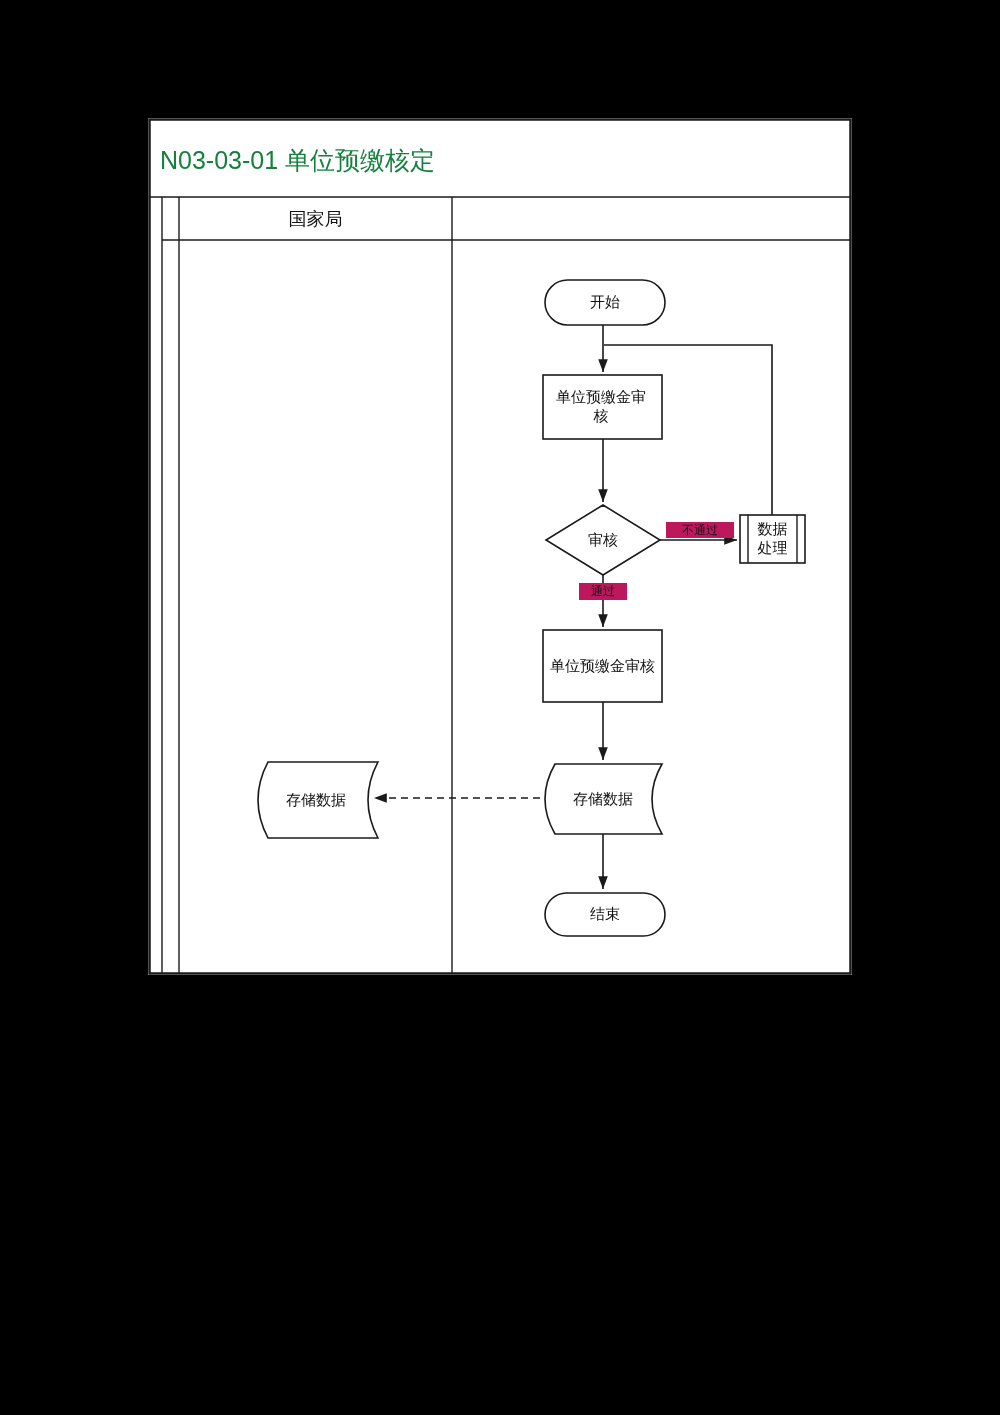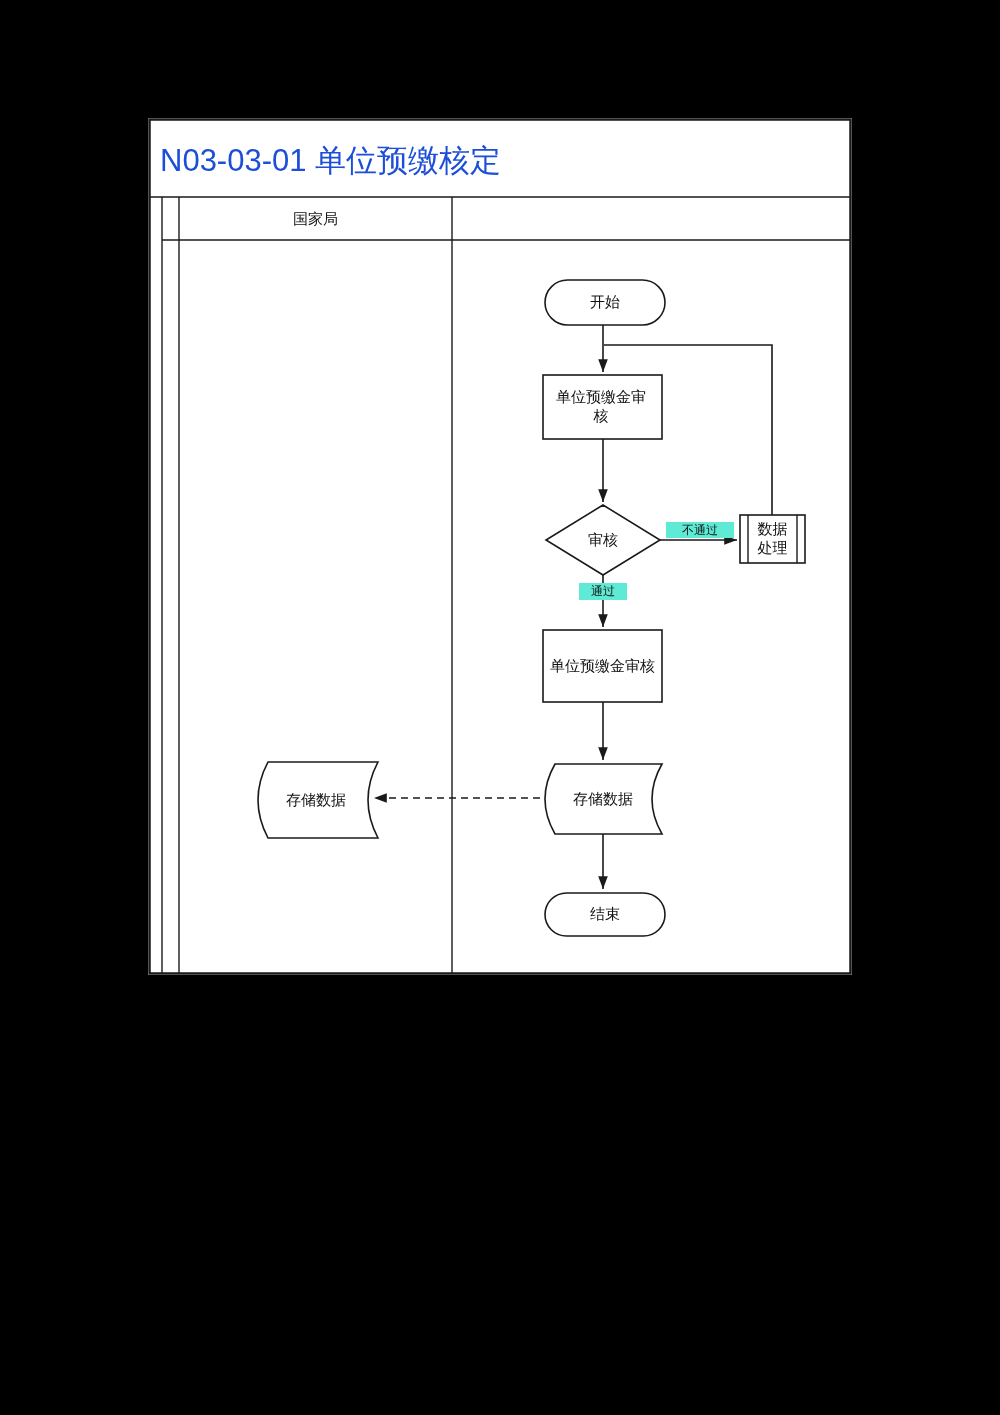--- a/index.html
+++ b/index.html
@@ -21,25 +21,25 @@
     position:absolute;
     display:flex; align-items:center; justify-content:center;
     text-align:center;
     color:#111;
     font-size:15px;
     line-height:1.25;
     pointer-events:none;
   }
   .lbl-title {
     justify-content:flex-start;
-    font-size:31px;
-    color:#1d4ed8;
+    font-size:25px;
+    color:#15803d;
   }
-  .lbl-lane { font-size:15px; }
-  .lbl-edge { background:#5eead4; font-size:12px; }
+  .lbl-lane { font-size:18px; }
+  .lbl-edge { background:#be185d; font-size:12px; }
   .pre-line { white-space:pre-line;text-align:center; }
 </style>
 </head>
 <body>
 
 <div id="canvas">
   <div id="page">
 
     <svg id="diagram-svg" viewBox="0 0 704 857">
       <defs>

